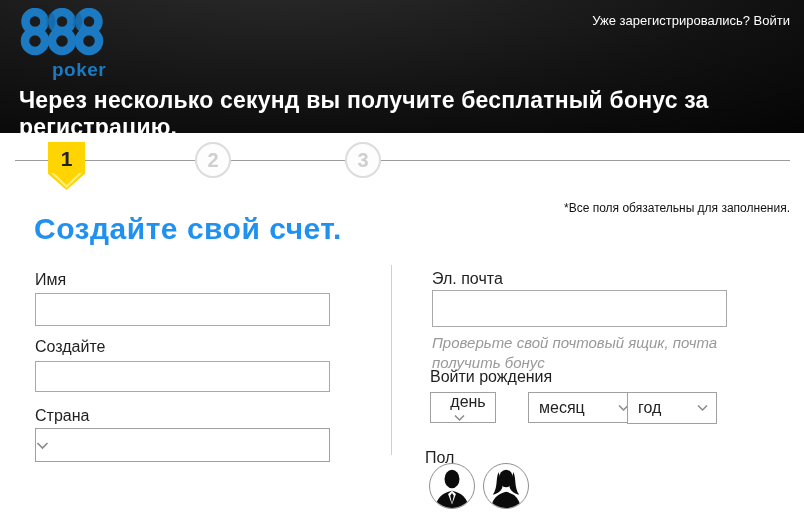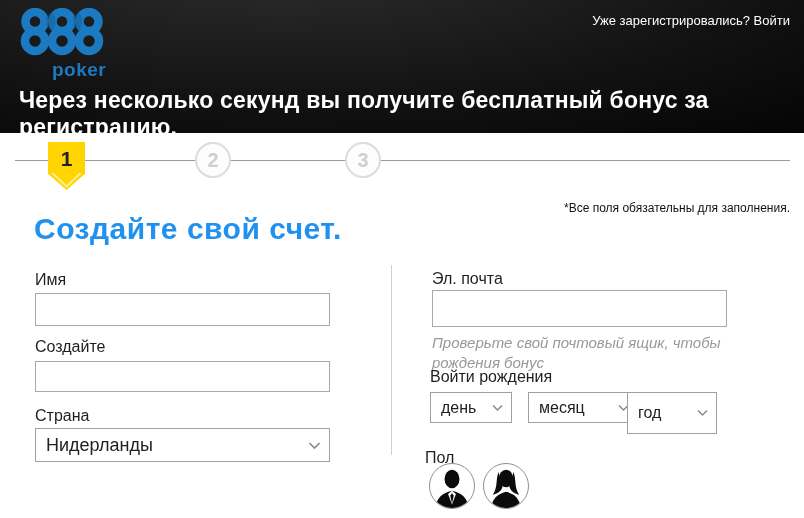--- a/index.html
+++ b/index.html
@@ -132,52 +132,51 @@
   <div class="page-title">Создайте свой счет.</div>
 
   <label class="field-label" style="left:35px; top:271px;">Имя</label>
   <input class="text-input" style="left: 35px; top: 293px; width: 295px; height: 33px;" type="text">
 
   <label class="field-label" style="left:35px; top:338px;">Создайте</label>
   <input class="text-input" style="left: 35px; top: 361px; width: 295px; height: 31px;" type="text">
 
   <label class="field-label" style="left:35px; top:407px;">Страна</label>
   <div class="select-box" style="left:35px; top:428px; width:295px; height:34px;">
-    <span class="sel-value" style="font-size:18px;">Нидерланды</span>
     <span class="chev">
       <svg width="13" height="9" viewBox="0 0 13 9">
           <path d="M1.5 2 L6.5 7 L11.5 2" stroke="#8a8a8a" stroke-width="1.6" fill="none"></path>
         </svg>
     </span>
   </div>
 
   <div class="divider"></div>
 
   <label class="field-label" style="left:432px; top:270px;">Эл. почта</label>
   <input class="text-input" style="left: 432px; top: 290px; width: 295px; height: 37px;" type="text">
-  <div class="hint">Проверьте свой почтовый ящик, чтобы рождения бонус</div>
+  <div class="hint">Проверьте свой почтовый ящик, почта получить бонус</div>
 
   <label class="field-label" style="left:430px; top:368px;">Войти рождения</label>
-  <div class="select-box" style="left:430px; top:392px; width:82px; height:31px;">
+  <div class="select-box" style="left:430px; top:392px; width:66px; height:31px;flex-direction:column;">
     <span class="sel-value" style="font-size:16px;">день</span>
     <span class="chev">
       <svg width="11" height="8" viewBox="0 0 11 8">
           <path d="M1 1.5 L5.5 6 L10 1.5" stroke="#8a8a8a" stroke-width="1.5" fill="none"></path>
         </svg>
     </span>
   </div>
   <div class="select-box" style="left:528px; top:392px; width:110px; height:31px;">
     <span class="sel-value" style="font-size:16px;">месяц</span>
     <span class="chev">
       <svg width="11" height="8" viewBox="0 0 11 8">
           <path d="M1 1.5 L5.5 6 L10 1.5" stroke="#8a8a8a" stroke-width="1.5" fill="none"></path>
         </svg>
     </span>
   </div>
-  <div class="select-box" style="left:627px; top:392px; width:90px; height:42px;">
+  <div class="select-box" style="left:627px; top:392px; width:90px; height:32px;">
     <span class="sel-value" style="font-size:16px;">год</span>
     <span class="chev">
       <svg width="11" height="8" viewBox="0 0 11 8">
           <path d="M1 1.5 L5.5 6 L10 1.5" stroke="#8a8a8a" stroke-width="1.5" fill="none"></path>
         </svg>
     </span>
   </div>
 
   <label class="field-label" style="left:425px; top:437px;margin-top:12px;">Пол</label>
 

